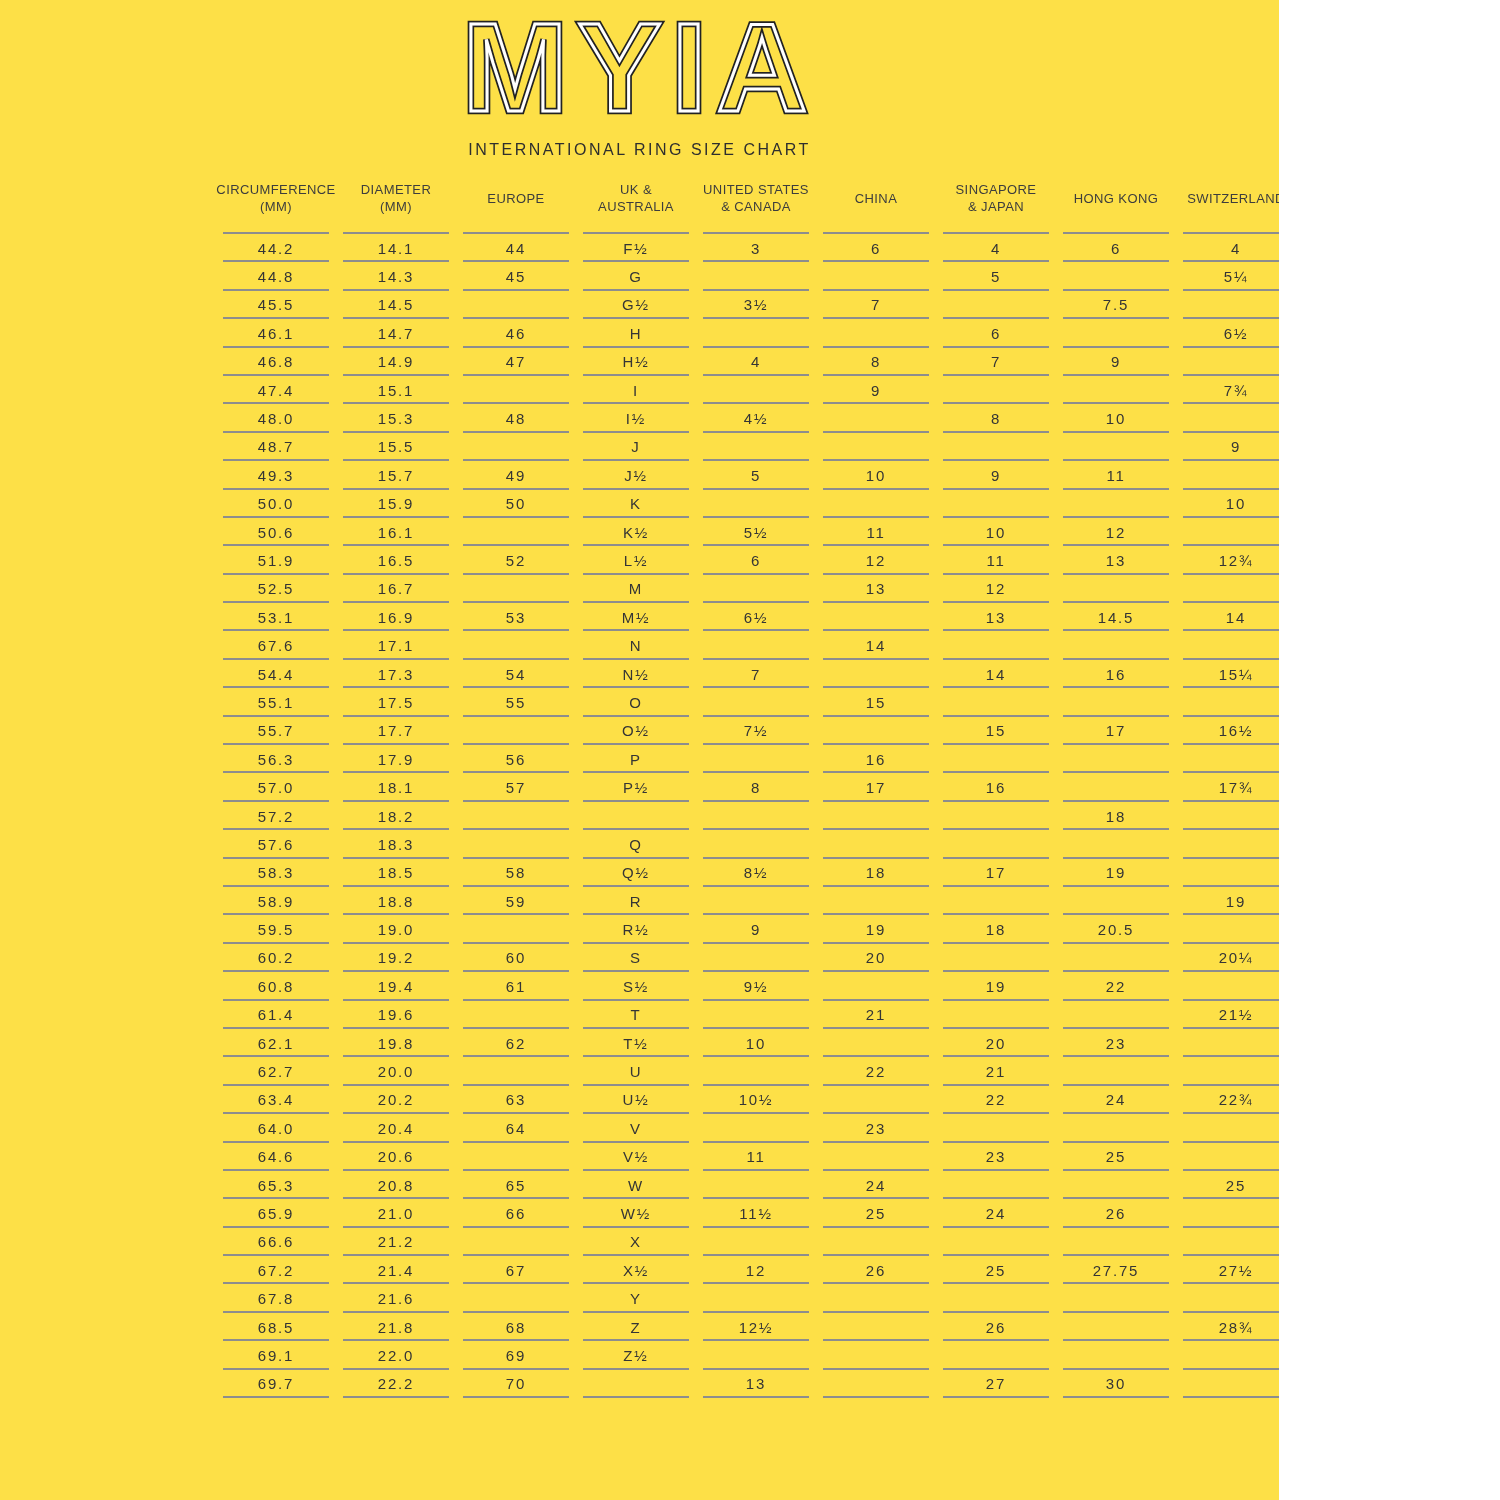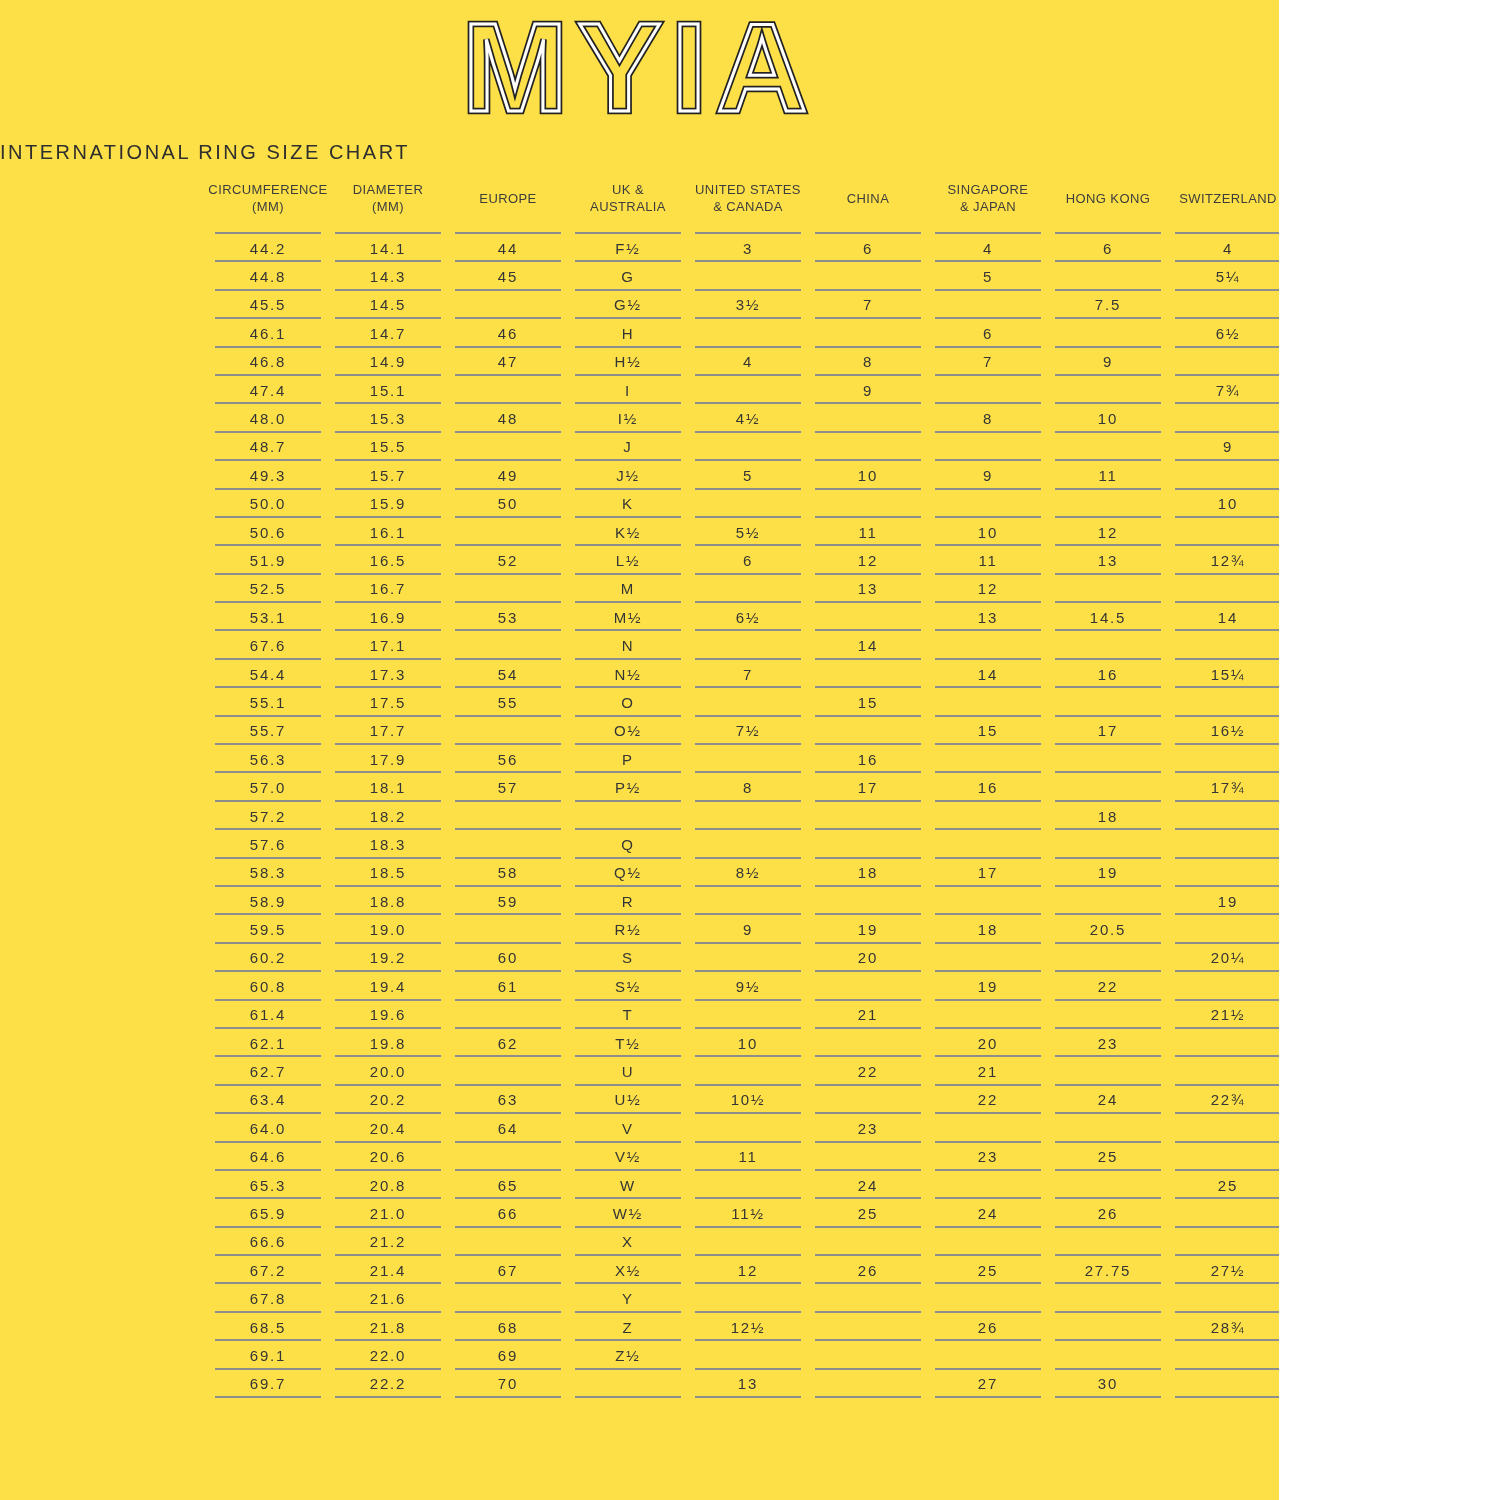--- a/index.html
+++ b/index.html
@@ -10,30 +10,31 @@
     font-family:"Liberation Sans", sans-serif;
     overflow:hidden;
     padding-left:43px;
   }
   .logo-wrap {
     position:absolute; top:6px; left:0; width:100%;
     display:flex; justify-content:center;
   }
   .subtitle {
     position:absolute; top:141px; left:0; width:100%;
-    text-align:left;
-    font-size:20px; letter-spacing:2.5px;
+    text-align:center;
+    font-size:16px; letter-spacing:2.5px;
     color:#2e2e2e;
   }
   .size-table {
     position:absolute; left:208px; top:176px; width:1080px;
   }
   .grid-row {
     display:grid;
     grid-template-columns:repeat(9, 120px);
+    margin-left:8px;
   }
   .hcell {
     position:relative;
     height:46px;
     display:flex; flex-direction:column;
     align-items:center; justify-content:center;
     padding-bottom:12px;
     text-align:center;
     font-size:13px; letter-spacing:0.4px; line-height:1.3;
     color:#3d3d3d;

